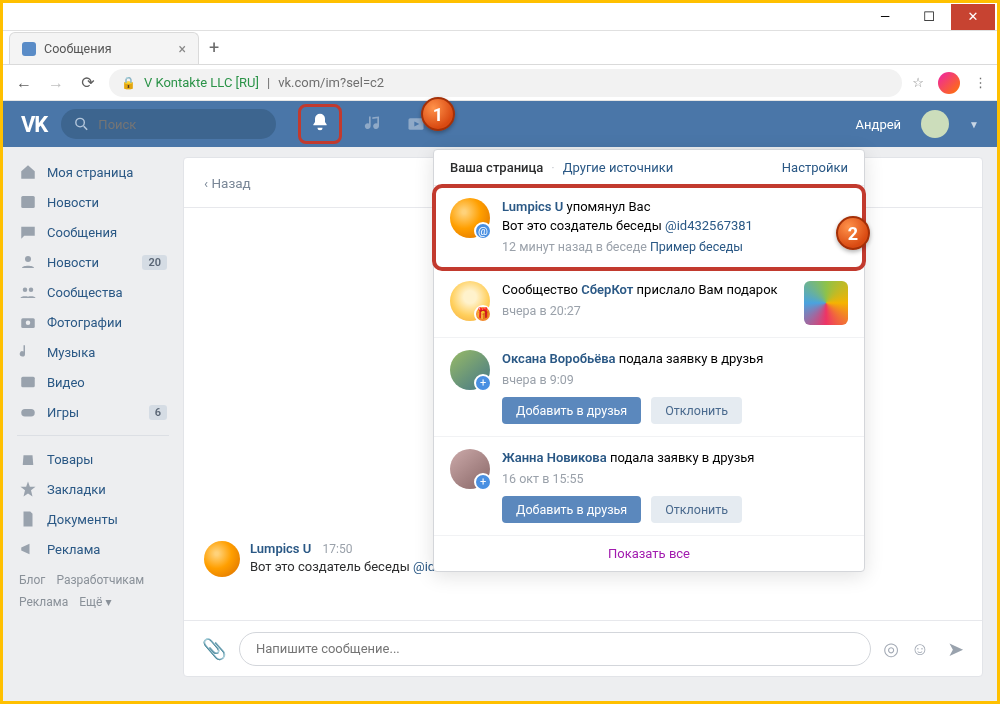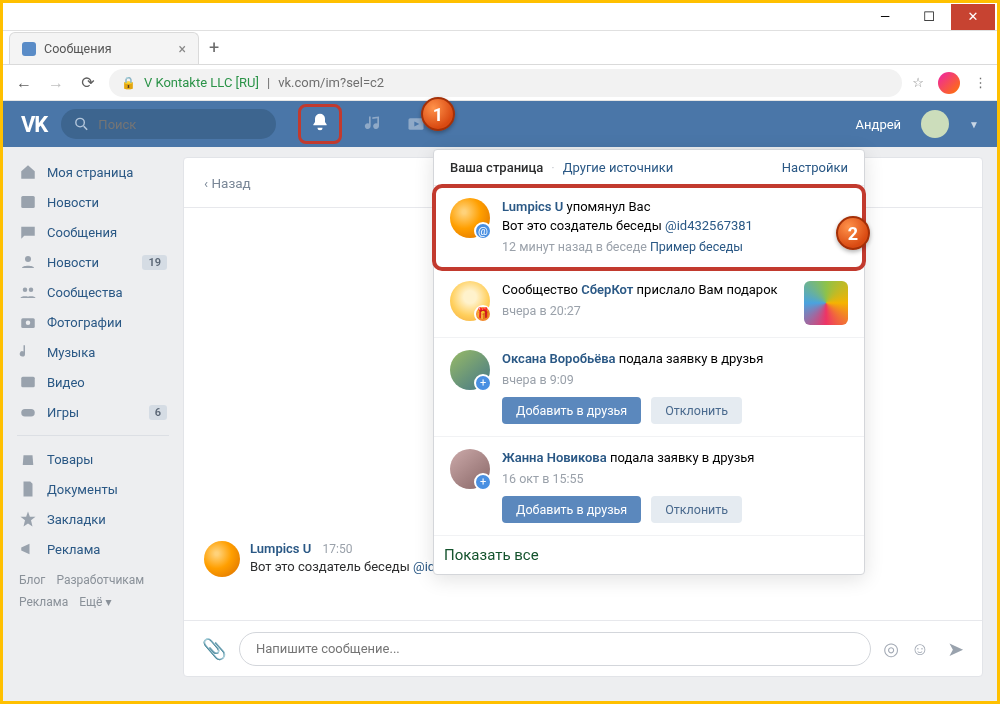--- a/index.html
+++ b/index.html
@@ -65,21 +65,21 @@
 .nitem{display:flex;gap:12px;padding:12px 16px;font-size:13px;border-bottom:1px solid #f1f2f4}
 .nava{width:40px;height:40px;border-radius:50%;flex-shrink:0;position:relative}
 .nbody{flex:1;line-height:1.45}
 .nname{color:#2a5885;font-weight:600}
 .ntime{color:#9aa1aa;font-size:12.5px;margin-top:2px}
 .nlink{color:#2a5885}
 .nattach{width:40px;height:40px;flex-shrink:0}
 .nbtns{margin-top:8px;display:flex;gap:10px}
 .btn-primary{background:#5b88bd;color:#ffffff;border:none;border-radius:4px;padding:6px 14px;font-size:12.5px;cursor:pointer}
 .btn-secondary{background:#e5ebf1;color:#4a6a8e;border:none;border-radius:4px;padding:6px 14px;font-size:12.5px;cursor:pointer}
-.nfoot{padding:10px;color:#14532d;font-size:15px;cursor:pointer}
+.nfoot{text-align:center;padding:10px;color:#a21caf;font-size:13px;cursor:pointer}
 .minibadge{position:absolute;right:-2px;bottom:-2px;width:18px;height:18px;border-radius:50%;background:#4a90e2;border:2px solid #fff;color:#fff;font-size:11px;display:flex;align-items:center;justify-content:center}
 .marker{position:absolute;width:34px;height:34px;border-radius:50%;background:radial-gradient(circle at 35% 30%,#ff924a,#d94a12 70%);border:2px solid #a33008;color:#fff;font-weight:700;font-size:18px;display:flex;align-items:center;justify-content:center;box-shadow:0 2px 4px rgba(0,0,0,.3);z-index:90}
 .gift{width:44px;height:44px;background:conic-gradient(#8dc24a,#f5b301,#e36,#4aa3df,#8dc24a);border-radius:6px}
 .photo1{background:linear-gradient(140deg,#9b6,#478)}
 .photo2{background:linear-gradient(140deg,#caa,#866)}
 .sber{background:radial-gradient(circle at 50% 40%,#fff2cc 20%,#ffcf5c 60%,#f3a93c)}
 </style>
 </head>
 <body>
 
@@ -164,21 +164,21 @@
           <path d="M3 5h18v12H7l-4 4z"></path>
         </svg>
         <span>Сообщения</span>
       </div>
     <div class="item">
         <svg class="nic" viewBox="0 0 24 24">
           <circle cx="12" cy="8" r="4"></circle>
           <path d="M4 20c0-4 16-4 16 0z"></path>
         </svg>
         <span>Новости</span>
-        <span class="badge">19</span>
+        <span class="badge">20</span>
       </div>
     <div class="item">
         <svg class="nic" viewBox="0 0 24 24">
           <circle cx="8" cy="9" r="3"></circle>
           <circle cx="16" cy="9" r="3"></circle>
           <path d="M2 20c0-3 12-3 12 0zm8 0c0-3 12-3 12 0z"></path>
         </svg>
         <span>Сообщества</span>
       </div>
     <div class="item">
@@ -209,29 +209,29 @@
       </div>
     <hr>
     <div class="item">
         <svg class="nic" viewBox="0 0 24 24">
           <path d="M6 7h12l1 13H5z"></path>
         </svg>
         <span>Товары</span>
       </div>
     <div class="item">
         <svg class="nic" viewBox="0 0 24 24">
+          <path d="M12 2l2.5 7H22l-6 4.5L18 22l-6-4-6 4 2-8.5L2 9h7.5z"></path>
+        </svg>
+        <span>Закладки</span>
+      </div>
+    <div class="item">
+        <svg class="nic" viewBox="0 0 24 24">
           <path d="M6 2h9l3 3v17H6z"></path>
         </svg>
         <span>Документы</span>
-      </div>
-    <div class="item">
-        <svg class="nic" viewBox="0 0 24 24">
-          <path d="M12 2l2.5 7H22l-6 4.5L18 22l-6-4-6 4 2-8.5L2 9h7.5z"></path>
-        </svg>
-        <span>Закладки</span>
       </div>
     <div class="item">
         <svg class="nic" viewBox="0 0 24 24">
           <path d="M3 10v4l11 5V5z"></path>
         </svg>
         <span>Реклама</span>
       </div>
     <div class="footlinks">
       <span>Блог</span>
       <span>Разработчикам</span><br>

